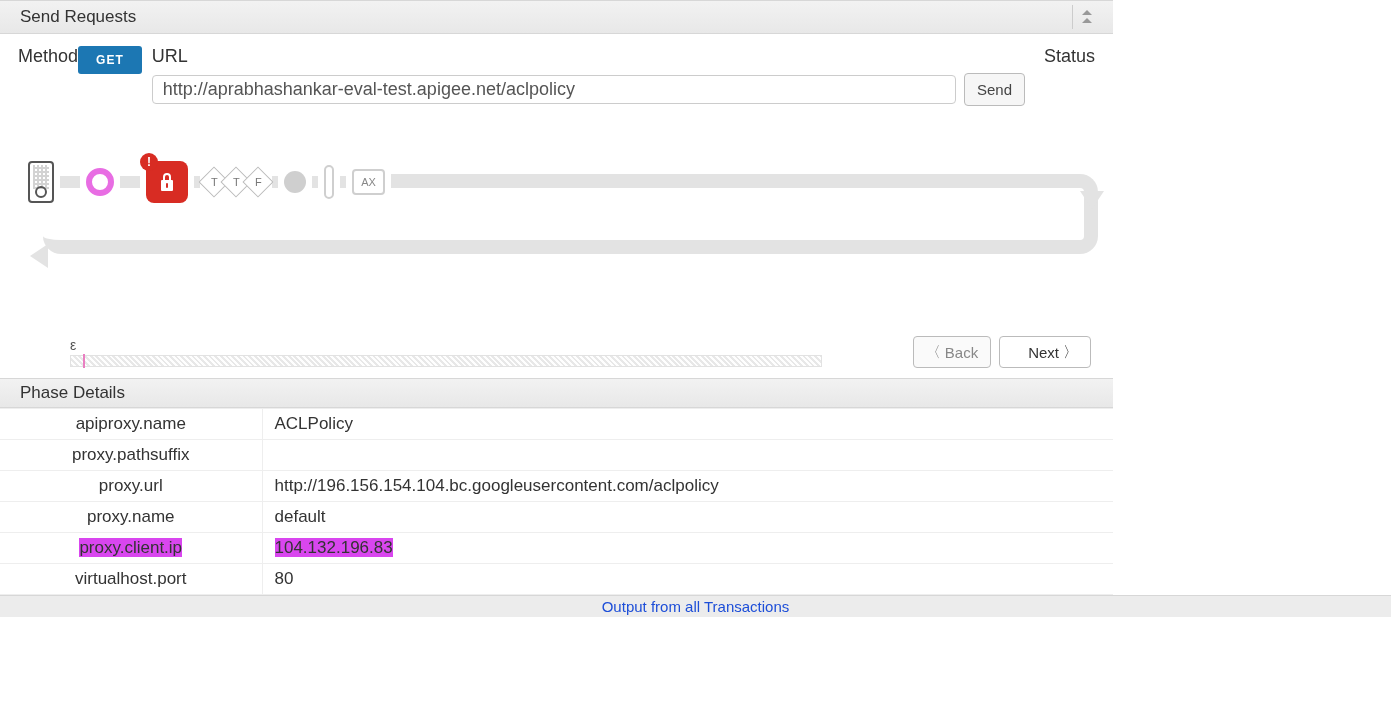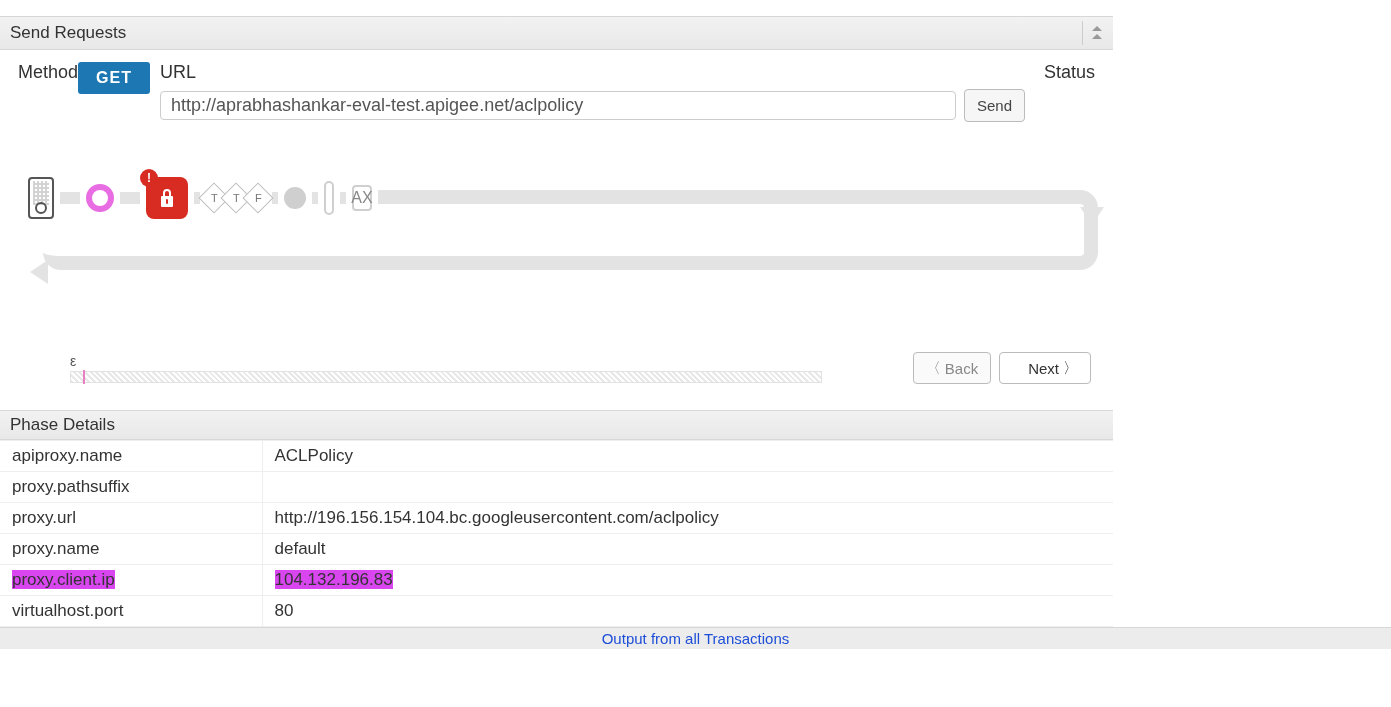--- a/index.html
+++ b/index.html
@@ -9,27 +9,26 @@
     color: #333;
     background: #fff;
     width: 1391px;
   }
   .container { width: 1113px; }
   .panel-header {
     background: linear-gradient(#f2f2f2, #e8e8e8);
     border: 1px solid #d7d7d7;
     border-left: none;
     border-right: none;
-    padding: 4px 10px;
+    padding: 4px 20px;
     font-size: 17px;
     color: #333;
     display: flex;
     align-items: center;
     justify-content: space-between;
-    margin-top: 16px;
   }
   .collapse-icon {
     display: flex;
     flex-direction: column;
     gap: -2px;
     color: #999;
     border-left: 1px solid #ccc;
     padding-left: 8px;
     height: 24px;
     align-items: center;
@@ -53,21 +52,21 @@
     margin-bottom: 6px;
   }
   .method-col { display: flex; flex-direction: row; }
   .url-col { flex: 1; display: flex; flex-direction: column; }
   .status-col { display: flex; flex-direction: column; align-items: flex-end; min-width: 60px; }
   .method-btn {
     background: #1c77b3;
     color: #fff;
     border: none;
     padding: 7px 18px;
-    font-size: 16px;
+    font-size: 12px;
     font-weight: 700;
     letter-spacing: 1px;
     border-radius: 3px;
   }
   .url-row { display: flex; gap: 8px; align-items: center; }
   .url-input {
     flex: 1;
     height: 29px;
     border: 1px solid #ccc;
     border-radius: 4px;
@@ -187,24 +186,24 @@
     background: #cfcfcf;
     border-radius: 50%;
   }
   .pill {
     width: 10px; height: 34px;
     border: 2px solid #cfcfcf;
     border-radius: 6px;
     background: #fff;
   }
   .ax-box {
-    width: 20px; height: 26px;
+    width: 33px; height: 26px;
     border: 2px solid #cfcfcf;
     border-radius: 4px;
-    font-size: 16px; color: #888;
+    font-size: 11px; color: #888;
     display: flex; align-items: center; justify-content: center;
     background: #fff;
   }
 
   
   .timeline-row {
     display: flex;
     align-items: center;
     justify-content: space-between;
     margin-top: 50px;
@@ -242,21 +241,21 @@
 
   
   .details-table { width: 100%; border-collapse: collapse; }
   .details-table td {
     border: 1px solid #eee;
     border-left: none; border-right: none;
     padding: 5px 12px;
     font-size: 17px;
     color: #333;
   }
-  .details-table td:first-child { width: 262px; border-right: 1px solid #eee; }
+  .details-table td:first-child { width: 262px; border-right: 1px solid #eee; text-align: center; }
   .highlight-cell { background: #d946ef; display: inline; }
 
   .footer-bar {
     background: #ececec;
     border-top: 1px solid #d7d7d7;
     text-align: center;
     font-size: 15px;
     color: #1d4ed8;
     padding: 2px 0;
     width: 1391px;

